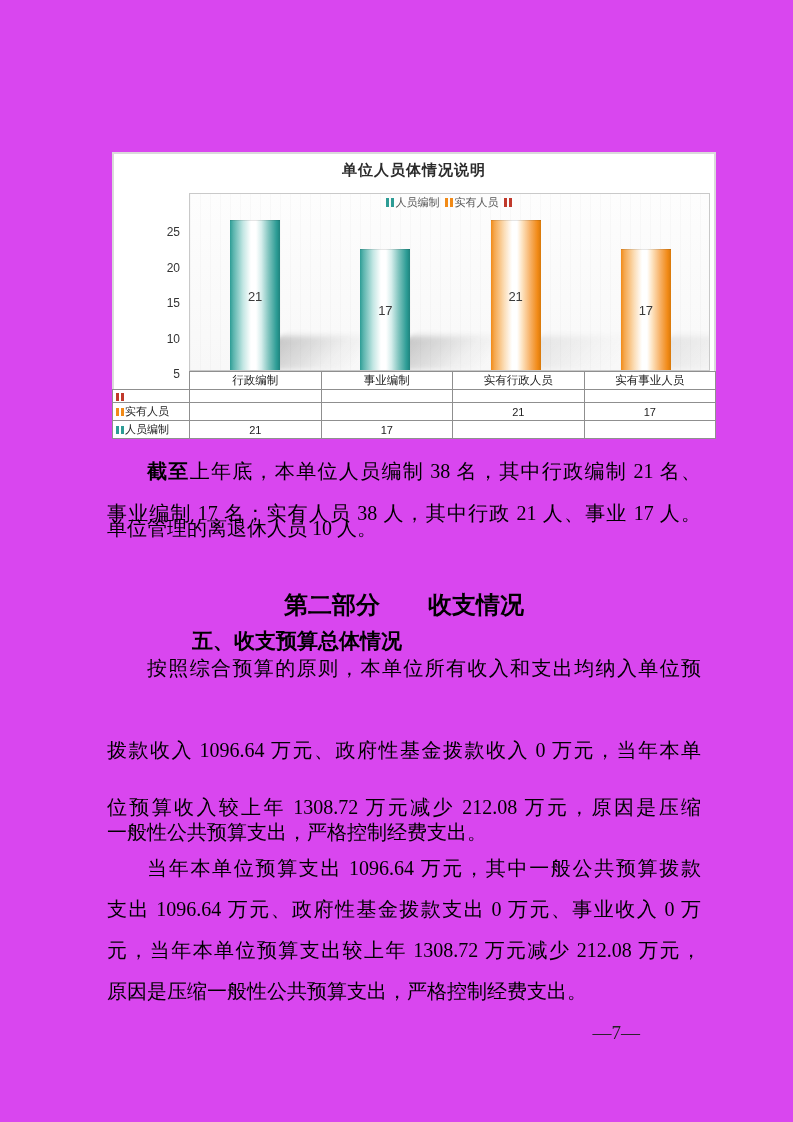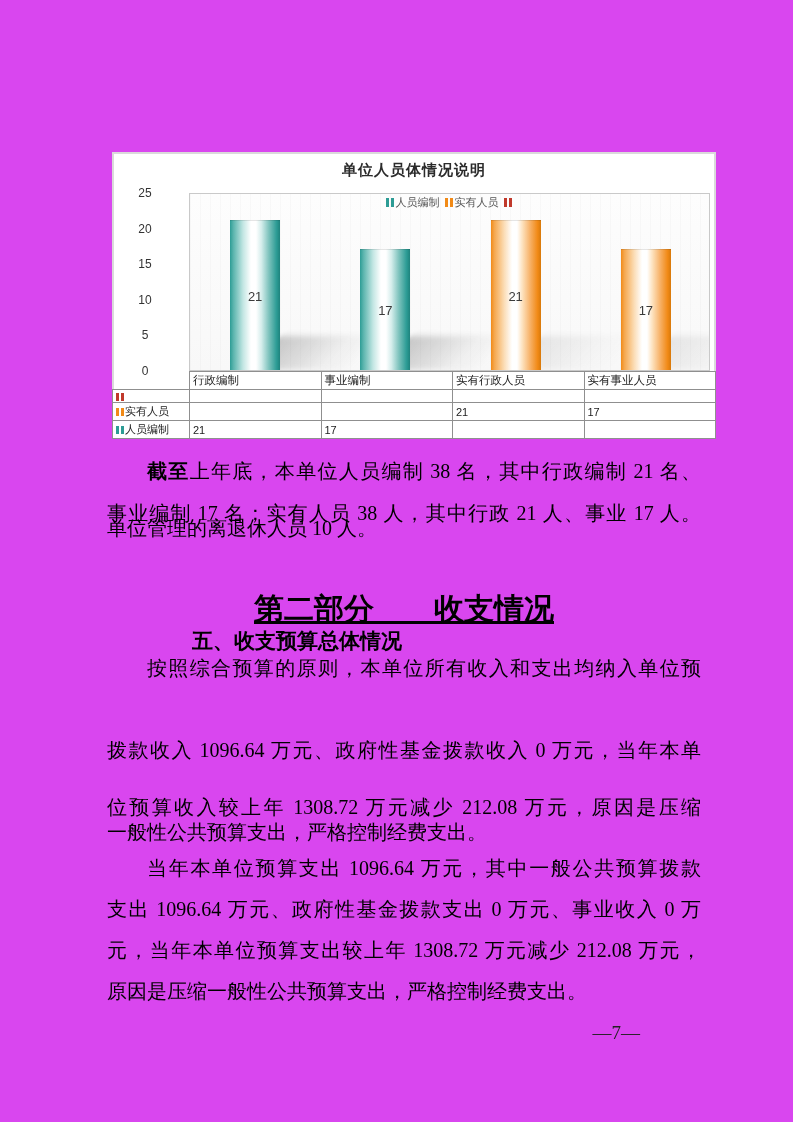--- a/index.html
+++ b/index.html
@@ -13,22 +13,22 @@
   .chart-box {
     position:absolute; left:112px; top:152px; width:604px; height:287px;
     background:#ffffff; border:2px solid #dadada;
     font-family:"Liberation Sans","DejaVu Sans",sans-serif;
   }
   .chart-title {
     position:absolute; top:7px; left:0; width:100%; text-align:center;
     font-size:15px; font-weight:bold; color:#2b2b2b; letter-spacing:1px;
   }
   .y-axis { position:absolute; left:0; top:0; width:70px; height:100%; }
-  .ytick { position:absolute; right:4px; width:100%; text-align:center;
-    font-size:12px; color:#333; line-height:14px; }
+  .ytick { position:absolute; right:4px; width:100%; text-align:right;
+    font-size:12px; color:#333; line-height:14px;margin-top:39px; }
   .plot {
     position:absolute; left:75px; top:39px; width:521px; height:178px;
     border:1px solid #c9c9c9; overflow:hidden;
     background:
       repeating-linear-gradient(90deg, rgba(0,0,0,0.018) 0 1px, transparent 1px 10px),
       linear-gradient(#fdfdfd,#f8f8f8);
   }
   .legend {
     position:absolute; top:1px; left:0; width:100%;
     display:flex; justify-content:center; align-items:center; gap:5px;
@@ -47,41 +47,41 @@
     position:absolute; bottom:0; height:34px; width:104px;
     background:linear-gradient(93deg, rgba(105,105,105,0.36), rgba(150,150,150,0.10) 70%, transparent);
     transform:skewX(-44deg); transform-origin:0 100%; filter:blur(3px);
   }
   .bar-shadow.light { opacity:0.4; }
   .dtable {
     position:absolute; left:-2px; bottom:-2px; width:604px;
     border-collapse:collapse; table-layout:fixed;
     font-size:11px; color:#222;
   }
-  .dtable td { border:1px solid #8f8f8f; padding:0 3px; 
+  .dtable td { border:1px solid #8f8f8f; padding:0 3px; text-align:center;
     overflow:hidden; white-space:nowrap; background:#fff; }
   .dtable td.ghost { border:none; border-right:1px solid #8f8f8f; background:transparent; }
   .dtable tr.hd td { height:18px; font-size:11.5px; }
   .dtable tr.r0 td { height:13px; }
   .dtable tr.r1 td, .dtable tr.r2 td { height:18px; }
   .dtable td.lbl { text-align:left; }
   .dtable .sicon { width:8px; height:8px; margin-right:1px; vertical-align:-1px; }
   
   .tline {
     position:absolute; left:107px; width:594px; height:41px;
     font-size:20px; line-height:41px; white-space:nowrap;
   }
   .tline.j { text-align:justify; text-align-last:justify; white-space:normal;
     text-justify:inter-character; }
   .tline.ind { text-indent:40px; }
   .lead-bold { font-family:"Liberation Sans","DejaVu Sans",sans-serif; font-weight:bold; }
   .h-center {
     position:absolute; left:107px; width:594px; text-align:center;
     font-family:"Liberation Sans","DejaVu Sans",sans-serif;
-    font-weight:bold; font-size:30px; color:#000;text-decoration:underline;
+    font-weight:bold; font-size:24px; color:#000;
   }
   .h-left {
     position:absolute; left:148px;
     font-family:"Liberation Sans","DejaVu Sans",sans-serif;
     font-weight:bold; font-size:21px; color:#000;margin-left:44px;
   }
   .footer {
     position:absolute; top:1022px; left:0; width:640px; text-align:right;
     font-size:19px; color:#222;
   }

